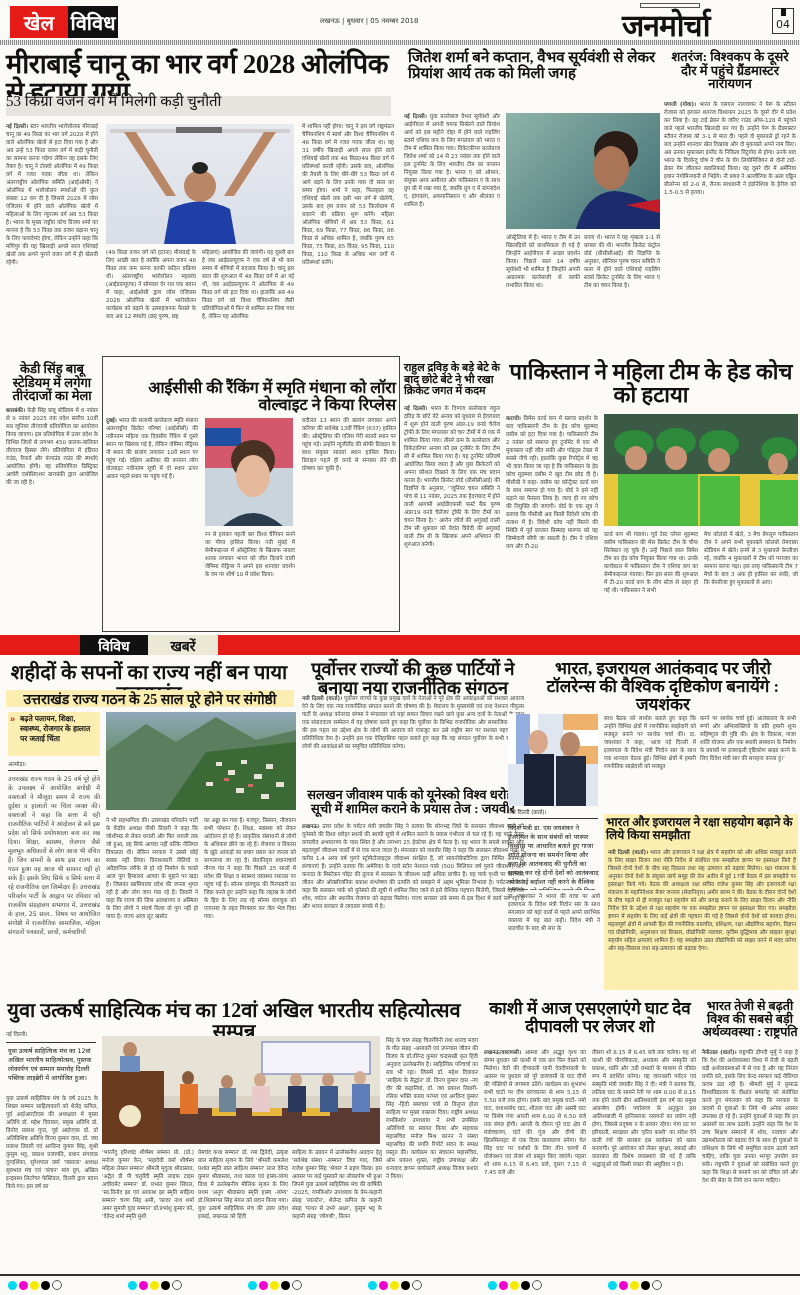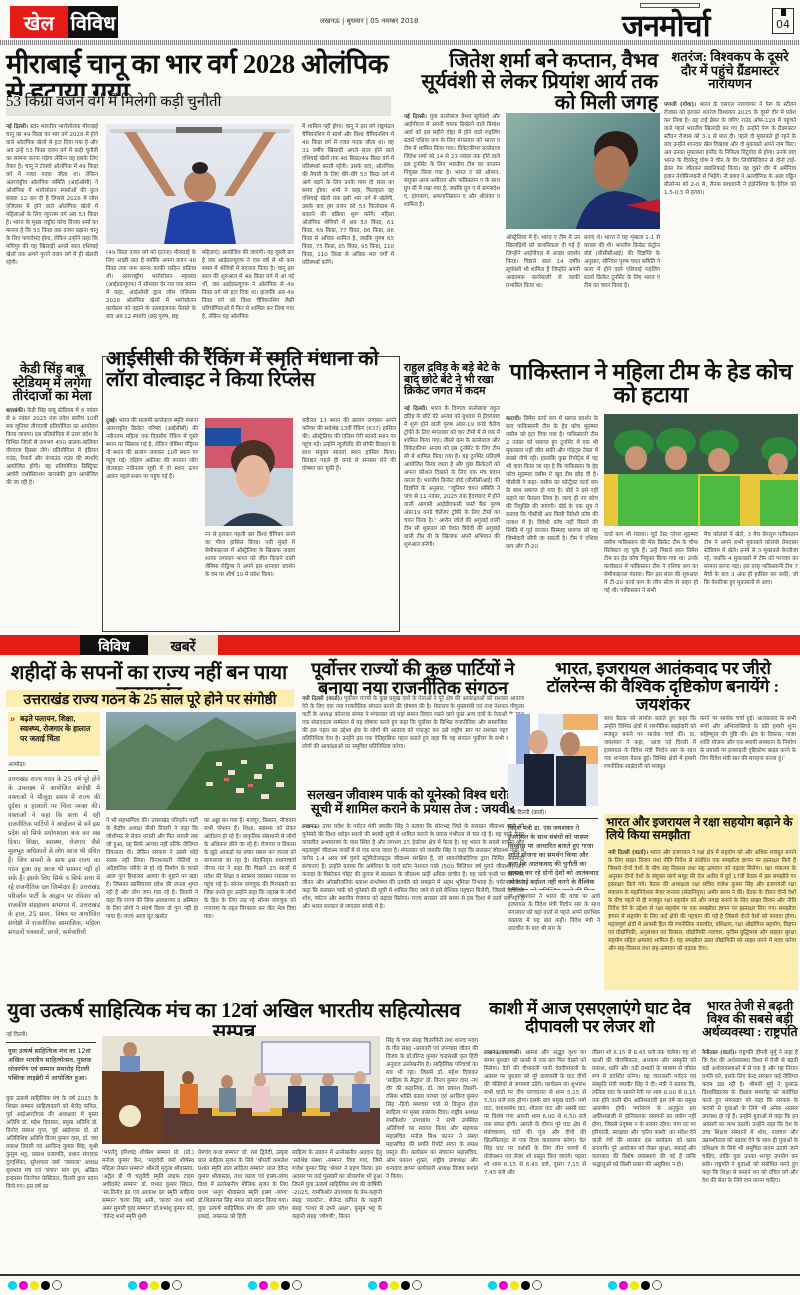--- a/index.html
+++ b/index.html
@@ -55,41 +55,41 @@
     <path d="M170 8 L128 72 L118 72 L158 8Z" fill="#b98765"></path>
     <circle cx="94" cy="62" r="16" fill="#b98765"></circle>
     <ellipse cx="94" cy="44" rx="8" ry="6" fill="#222"></ellipse>
     <path d="M64 85 Q94 70 124 85 L130 120 L58 120Z" fill="#1e3fa8"></path>
   </svg>
 </div>
 <div class="abs text" style="left:106px;top:248px;width:90px;height:104px">(49 किग्रा वजन वर्ग को हटाना) मीराबाई के लिए अच्छी बात है क्योंकि अपना वजन 48 किग्रा तक कम करना काफी कठिन प्रक्रिया थी। अंतरराष्ट्रीय भारोत्तोलन महासंघ (आईडब्ल्यूएफ) ने सोमवार देर रात एक बयान में कहा, आईओसी द्वारा लॉस एंजिलस 2028 ओलंपिक खेलों में भारोत्तोलन कार्यक्रम को बढ़ाने के उत्साहजनक फैसले के बाद अब 12 स्पर्धाएं (छह पुरुष, छह</div>
 <div class="abs text" style="left:202px;top:248px;width:92px;height:104px">महिलाएं) आयोजित की जाएंगी। यह दूसरी बार है जब आईडब्ल्यूएफ ने एक वर्ष से भी कम समय में श्रेणियों में बदलाव किया है। चानू इस साल की शुरुआत में 48 किग्रा वर्ग में आ गई थीं, जब आईडब्ल्यूएफ ने ओलंपिक से 49 किग्रा वर्ग को हटा दिया था। हालांकि अब 49 किग्रा वर्ग को विश्व चैंपियनशिप जैसी प्रतियोगिताओं में फिर से शामिल कर लिया गया है, लेकिन यह ओलंपिक</div>
 <div class="abs text" style="left:302px;top:122px;width:92px;height:230px">में शामिल नहीं होगा। चानू ने इस वर्ग राष्ट्रमंडल चैंपियनशिप में स्वर्ण और विश्व चैंपियनशिप में 48 किग्रा वर्ग में रजत पदक जीता था। यह 31 वर्षीय खिलाड़ी अगले साल होने वाले एशियाई खेलों तक 48 किग्रा/49 किग्रा वर्ग में प्रतिस्पर्धा करती रहेंगी। उसके बाद, ओलंपिक की तैयारी के लिए धीरे-धीरे 53 किग्रा वर्ग में आगे बढ़ने के लिए उनके पास दो साल का समय होगा। शर्मा ने कहा, फिलहाल वह एशियाई खेलों तक इसी भार वर्ग में खेलेंगी, उसके बाद हम वजन को 53 किलोग्राम में बदलने की प्रक्रिया शुरू करेंगे। महिला ओलंपिक श्रेणियों में अब 53 किग्रा, 61 किग्रा, 69 किग्रा, 77 किग्रा, 86 किग्रा, 86 किग्रा से अधिक शामिल है, जबकि पुरुष 65 किग्रा, 75 किग्रा, 85 किग्रा, 95 किग्रा, 110 किग्रा, 110 किग्रा से अधिक भार वर्गों में प्रतिस्पर्धा करेंगे।</div>
 
-<h1 class="abs" style="left:408px;top:50px;width:250px;font-size:20px;text-align:right">जितेश शर्मा बने कप्तान, वैभव सूर्यवंशी से लेकर प्रियांश आर्य तक को मिली जगह</h1>
+<h1 class="abs" style="left:408px;top:50px;width:250px;font-size:15px;text-align:left">जितेश शर्मा बने कप्तान, वैभव सूर्यवंशी से लेकर प्रियांश आर्य तक को मिली जगह</h1>
 <div class="abs text" style="left:404px;top:112px;width:96px;height:248px"><b>नई दिल्ली।</b> <span>युवा बल्लेबाज वैभव सूर्यवंशी और आईपीएल में अपनी चमक बिखेरने वाले प्रियांश आर्य को इस महीने दोहा में होने वाले राइजिंग स्टार्स एशिया कप के लिए मंगलवार को भारत ए टीम में शामिल किया गया। विकेटकीपर बल्लेबाज जितेश शर्मा को 14 से 23 नवंबर तक होने वाले इस टूर्नामेंट के लिए भारतीय टीम का कप्तान नियुक्त किया गया है। भारत ए को ओमान, संयुक्त अरब अमीरात और पाकिस्तान ए के साथ ग्रुप बी में रखा गया है, जबकि ग्रुप ए में बांग्लादेश ए, हांगकांग, अफगानिस्तान ए और श्रीलंका ए शामिल हैं।</span></div>
 <div class="abs img" style="left:506px;top:113px;width:154px;height:116px;background:linear-gradient(135deg,#8fb3a8,#3e6e73)">
   <svg width="154" height="116" viewBox="0 0 154 116">
     <ellipse cx="110" cy="38" rx="22" ry="20" fill="#2a1d17"></ellipse>
     <ellipse cx="105" cy="55" rx="18" ry="22" fill="#a97556"></ellipse>
     <path d="M70 116 Q80 80 108 78 Q140 80 154 100 L154 116Z" fill="#1c2b6b"></path>
     <path d="M120 92 L154 86 L154 100Z" fill="#c21c2a"></path>
   </svg>
 </div>
 <div class="abs text" style="left:506px;top:233px;width:74px;height:125px">ऑस्ट्रेलिया में हैं। भारत ए टीम में उन खिलाड़ियों को प्राथमिकता दी गई है जिन्होंने आईपीएल में अच्छा प्रदर्शन किया। पिछले साल 14 वर्षीय सूर्यवंशी भी शामिल हैं जिन्होंने अपनी आक्रामक बल्लेबाजी से काफी प्रभावित किया था।</div>
 <div class="abs text" style="left:584px;top:233px;width:76px;height:125px">बनाए थे। भारत ने यह शृंखला 1-1 से बराबर की थी। भारतीय क्रिकेट कंट्रोल बोर्ड (बीसीसीआई) की विज्ञप्ति के अनुसार, सीनियर पुरुष चयन समिति ने कतर में होने वाले एशियाई राइजिंग स्टार्स क्रिकेट टूर्नामेंट के लिए भारत ए टीम का चयन किया है।</div>
 
 <h3 class="abs" style="left:664px;top:50px;width:132px;font-size:13px;text-align:center">शतरंज: विश्वकप के दूसरे दौर में पहुंचे ग्रैंडमास्टर नारायणन</h3>
 <div class="abs text" style="left:664px;top:100px;width:132px;height:262px"><b>पणजी (गोवा)।</b> <span>भारत के एसएल नारायणन ने पेरू के स्टीवन रोजास को हराकर शतरंज विश्वकप 2025 के दूसरे दौर में प्रवेश कर लिया है। वह टाई ब्रेकर के जरिए राउंड ऑफ-128 में पहुंचने वाले पहले भारतीय खिलाड़ी बन गए हैं। उन्होंने पेरू के ग्रैंडमास्टर स्टीवन रोजास को 3-1 से मात दी। पहले दो मुकाबले ड्रॉ रहने के बाद उन्होंने शानदार खेल दिखाया और दो मुकाबले अपने नाम किए। अब उनका मुकाबला इंग्लैंड के निकिता विटुगोव से होगा। उनके बाद भारत के दिव्येन्दु घोष ने चीन के येंग लियोमिंजियन से दोनों टाई-ब्रेकर गेम जीतकर क्वालिफाई किया। वह दूसरे दौर में अर्मेनिया हयान नेगोमिनयानी से भिड़ेंगे। नौ प्रणव ने अल्जीरिया के अला एड्डिन बौलरेन्स को 2-0 से, रौनक साधवानी ने इंडोनेशिया के हैरीज को 1.5-0.5 से हराया।</span></div>
 
 <h3 class="abs" style="left:6px;top:362px;width:92px;font-size:13px;text-align:center">केडी सिंह बाबू स्टेडियम में लगेगा तीरंदाजों का मेला</h3>
 <div class="abs text" style="left:6px;top:406px;width:92px;height:222px"><b>बाराबंकी।</b> <span>केडी सिंह बाबू स्टेडियम में 6 नवंबर से 9 नवंबर 2025 तक प्रदेश स्तरीय 10वीं सब जूनियर तीरंदाजी प्रतियोगिता का आयोजन किया जाएगा। इस प्रतियोगिता में उत्तर प्रदेश के विभिन्न जिलों से लगभग 450 बालक-बालिका तीरंदाज हिस्सा लेंगे। प्रतियोगिता में इंडियन राउंड, रिकर्व और कंपाउंड राउंड की स्पर्धाएं आयोजित होंगी। यह प्रतियोगिता डिस्ट्रिक्ट आर्चरी एसोसिएशन बाराबंकी द्वारा आयोजित की जा रही है।</span></div>
 
 <div class="abs" style="left:102px;top:356px;width:298px;height:276px;border:1px solid #444"></div>
-<h2 class="abs" style="left:106px;top:348px;width:290px;font-size:20px;text-align:left">आईसीसी की रैंकिंग में स्मृति मंधाना को लॉरा वोल्वाइट ने किया रिप्लेस</h2>
+<h2 class="abs" style="left:106px;top:380px;width:290px;font-size:16px;text-align:right">आईसीसी की रैंकिंग में स्मृति मंधाना को लॉरा वोल्वाइट ने किया रिप्लेस</h2>
 <div class="abs text" style="left:106px;top:416px;width:92px;height:212px"><b>दुबई।</b> <span>भारत की सलामी बल्लेबाज स्मृति मंधाना अंतरराष्ट्रीय क्रिकेट परिषद (आईसीसी) की नवीनतम महिला एक दिवसीय रैंकिंग में दूसरे स्थान पर खिसक गई है, लेकिन जेमिमा रोड्रिग्स नौ स्थान की छलांग लगाकर 10वें स्थान पर पहुंच गई। दक्षिण अफ्रीका की कप्तान लॉरा वोल्वाइट नवीनतम सूची में दो स्थान ऊपर आकर पहले स्थान पर पहुंच गई हैं।</span></div>
 <div class="abs img" style="left:205px;top:418px;width:88px;height:108px;background:#c9d4dc">
   <svg width="88" height="108" viewBox="0 0 88 108">
     <rect x="0" y="0" width="88" height="50" fill="#d8233a" opacity="0.7"></rect>
     <rect x="0" y="10" width="36" height="18" fill="#1f4fa0"></rect>
     <ellipse cx="48" cy="42" rx="22" ry="20" fill="#4a3222"></ellipse>
     <ellipse cx="48" cy="58" rx="17" ry="21" fill="#e5b89b"></ellipse>
     <path d="M18 108 Q48 82 78 108Z" fill="#2a3b4e"></path>
   </svg>
 </div>

